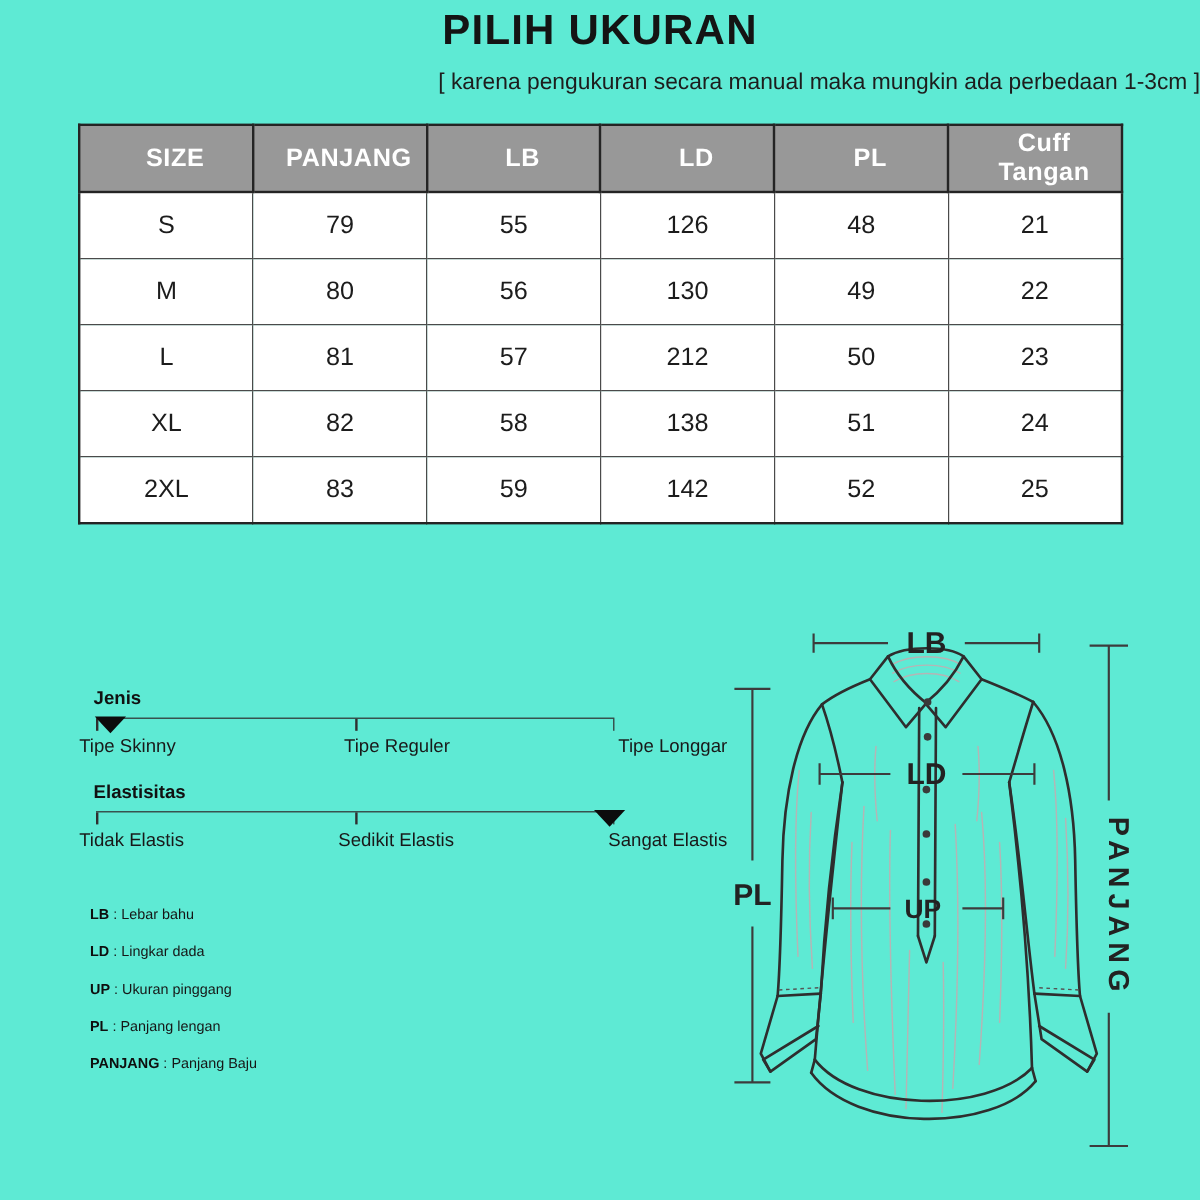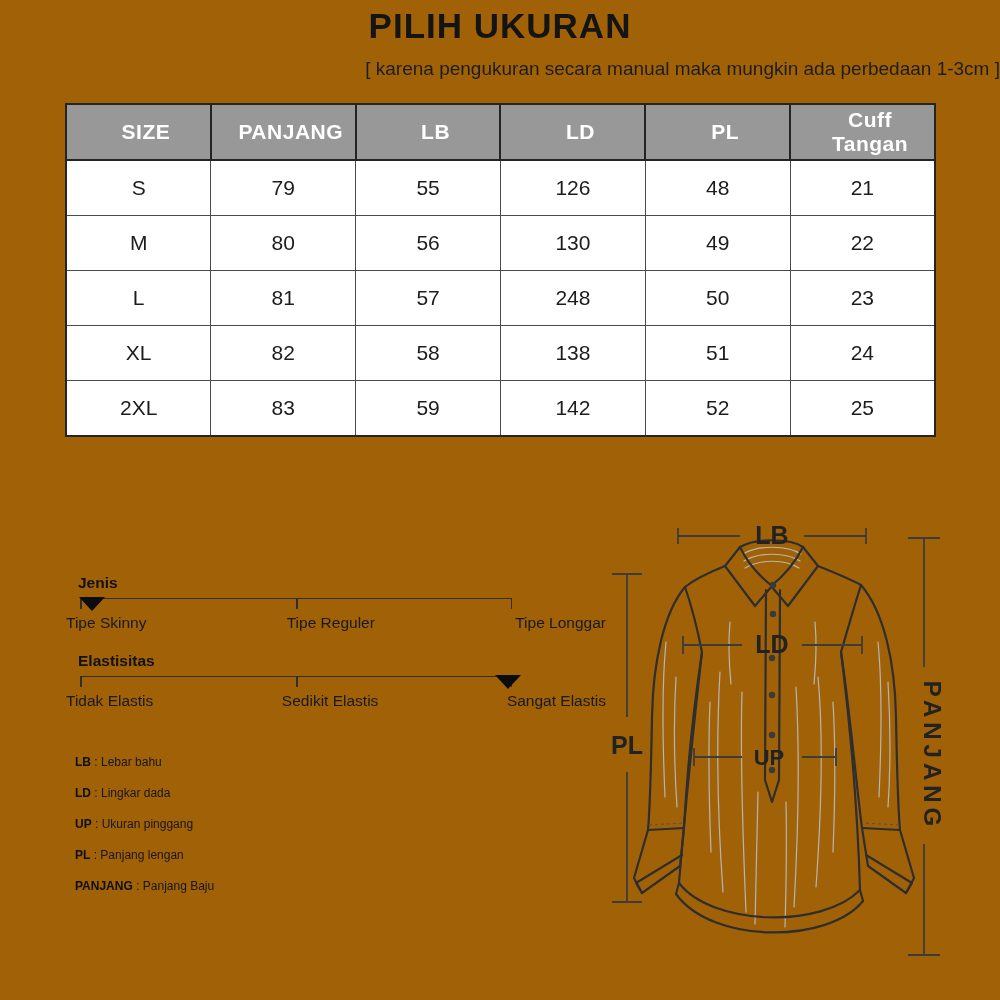--- a/index.html
+++ b/index.html
@@ -1,17 +1,17 @@
 <!DOCTYPE html>
 <html><head>
 <meta charset="utf-8">
 <style>
   html,body{margin:0;padding:0;background:#fff;}
   .page{
-    position:relative;width:1000px;height:1000px;background:#a16207;overflow:hidden;
+    position:relative;width:1000px;height:1000px;background:#5eead4;overflow:hidden;
     font-family:"Liberation Sans",sans-serif;color:#1a1a1a;
   }
   
   .title{
     position:absolute;top:6px;left:0;width:100%;text-align:center;
     font-size:35px;font-weight:700;letter-spacing:1px;color:#141414;
   }
   .subtitle{
     position:absolute;top:58px;left:0;width:100%;text-align:right;
     font-size:19px;color:#1d1d1d;
@@ -93,21 +93,21 @@
         <td>80</td>
         <td>56</td>
         <td>130</td>
         <td>49</td>
         <td>22</td>
       </tr>
       <tr>
         <td>L</td>
         <td>81</td>
         <td>57</td>
-        <td>248</td>
+        <td>212</td>
         <td>50</td>
         <td>23</td>
       </tr>
       <tr>
         <td>XL</td>
         <td>82</td>
         <td>58</td>
         <td>138</td>
         <td>51</td>
         <td>24</td>

